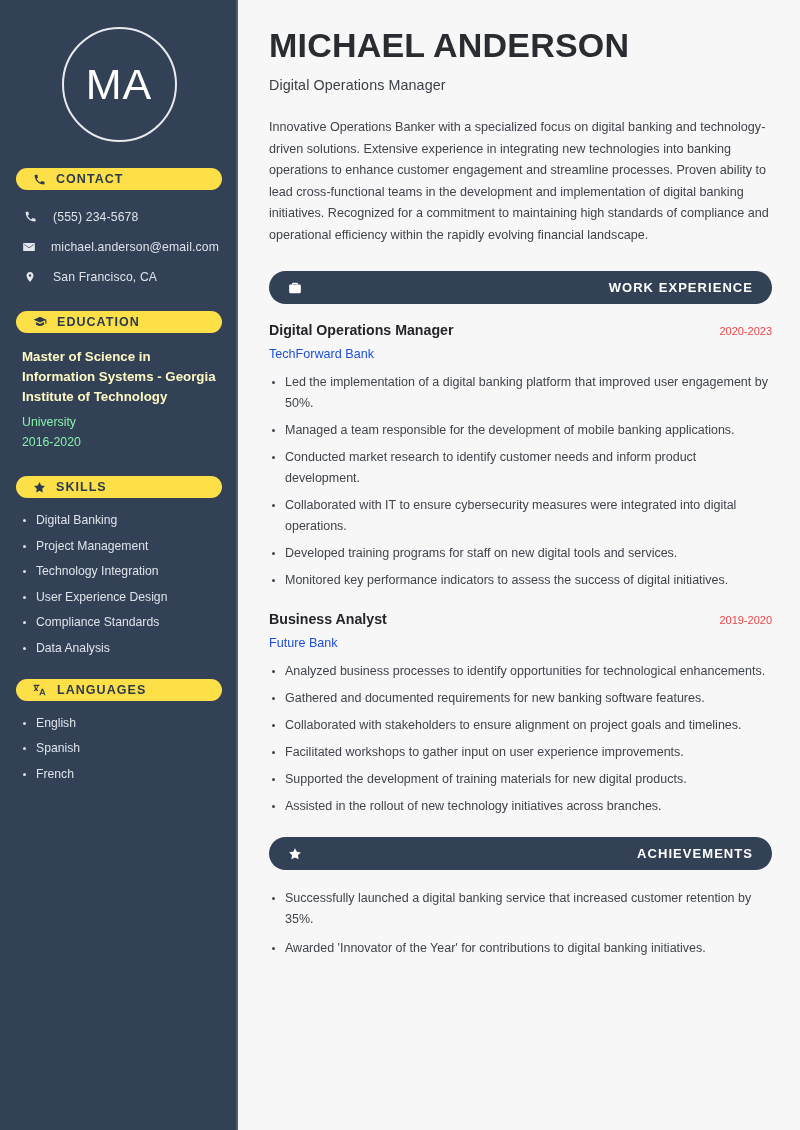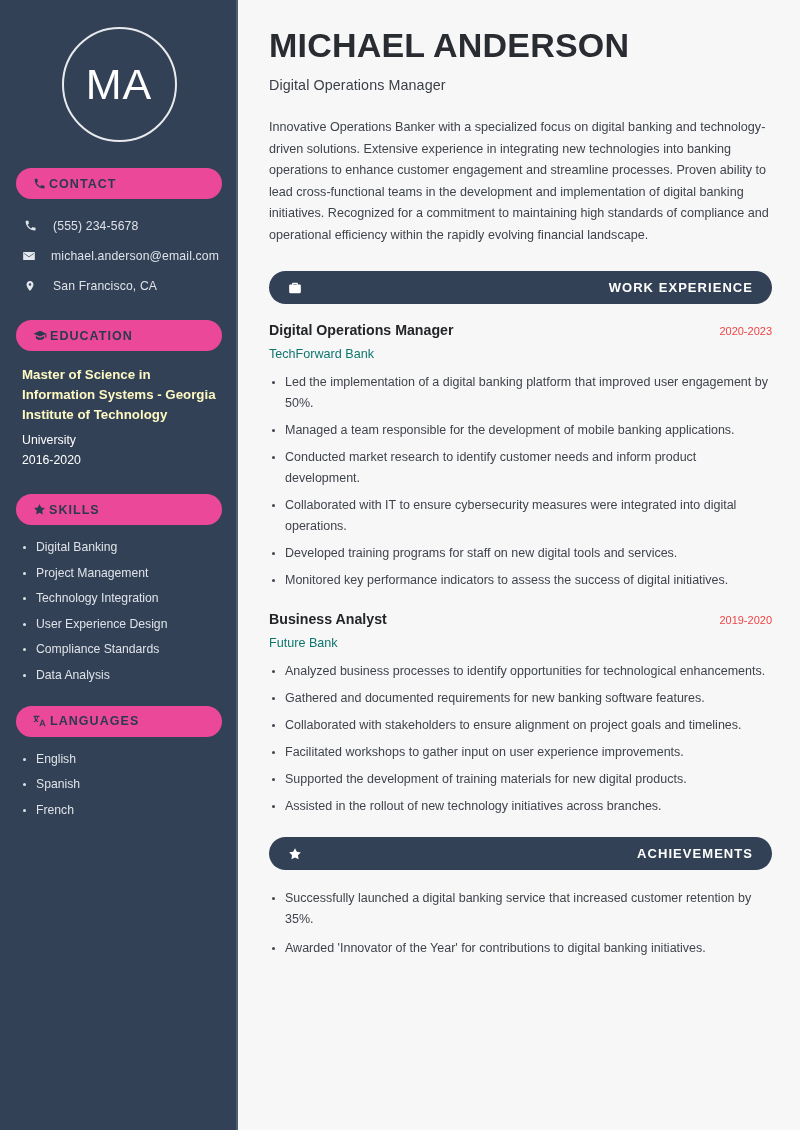--- a/index.html
+++ b/index.html
@@ -53,26 +53,26 @@
     align-items: center;
     justify-content: center;
     color: #ffffff;
     font-size: 43px;
     font-weight: 400;
     letter-spacing: 1px;
     line-height: 1;
   }
 
   .pill {
-    background: #ec4899;
+    background: #fde047;
     border-radius: 999px;
-    height: 31px;
+    height: 22px;
     display: flex;
     align-items: center;
-    gap: 3px;
+    gap: 10px;
     padding: 0 17px;
     margin-bottom: 14px;
   }
   .pill .pill-label {
     color: #2b3a4d;
     font-size: 12.5px;
     font-weight: bold;
     letter-spacing: 1.05px;
   }
   .pill .ico { display: flex; align-items: center; }
@@ -96,21 +96,21 @@
 
   .edu-block { padding: 0 6px; margin-bottom: 24px; }
   .edu-degree {
     color: #fef9c3;
     font-size: 13.3px;
     font-weight: bold;
     line-height: 20px;
     margin-bottom: 5px;
   }
   .edu-school, .edu-years {
-    color: #ffffff;
+    color: #86efac;
     font-size: 12.3px;
     line-height: 20px;
   }
 
   .side-list { list-style: none; padding: 0 6px; margin-bottom: 22px; }
   .side-list li {
     position: relative;
     color: #dfe3e9;
     font-size: 12.2px;
     line-height: 17px;
@@ -185,21 +185,21 @@
   .job-role {
     color: #242529;
     font-size: 14.2px;
     font-weight: bold;
   }
   .job-dates {
     color: #ef4444;
     font-size: 11px;
   }
   .job-company {
-    color: #0f766e;
+    color: #1d4ed8;
     font-size: 12.6px;
     margin-top: 9px;
     margin-bottom: 11px;
   }
 
   .bullets { list-style: none; }
   .bullets li {
     position: relative;
     color: #3f444b;
     font-size: 12.5px;

